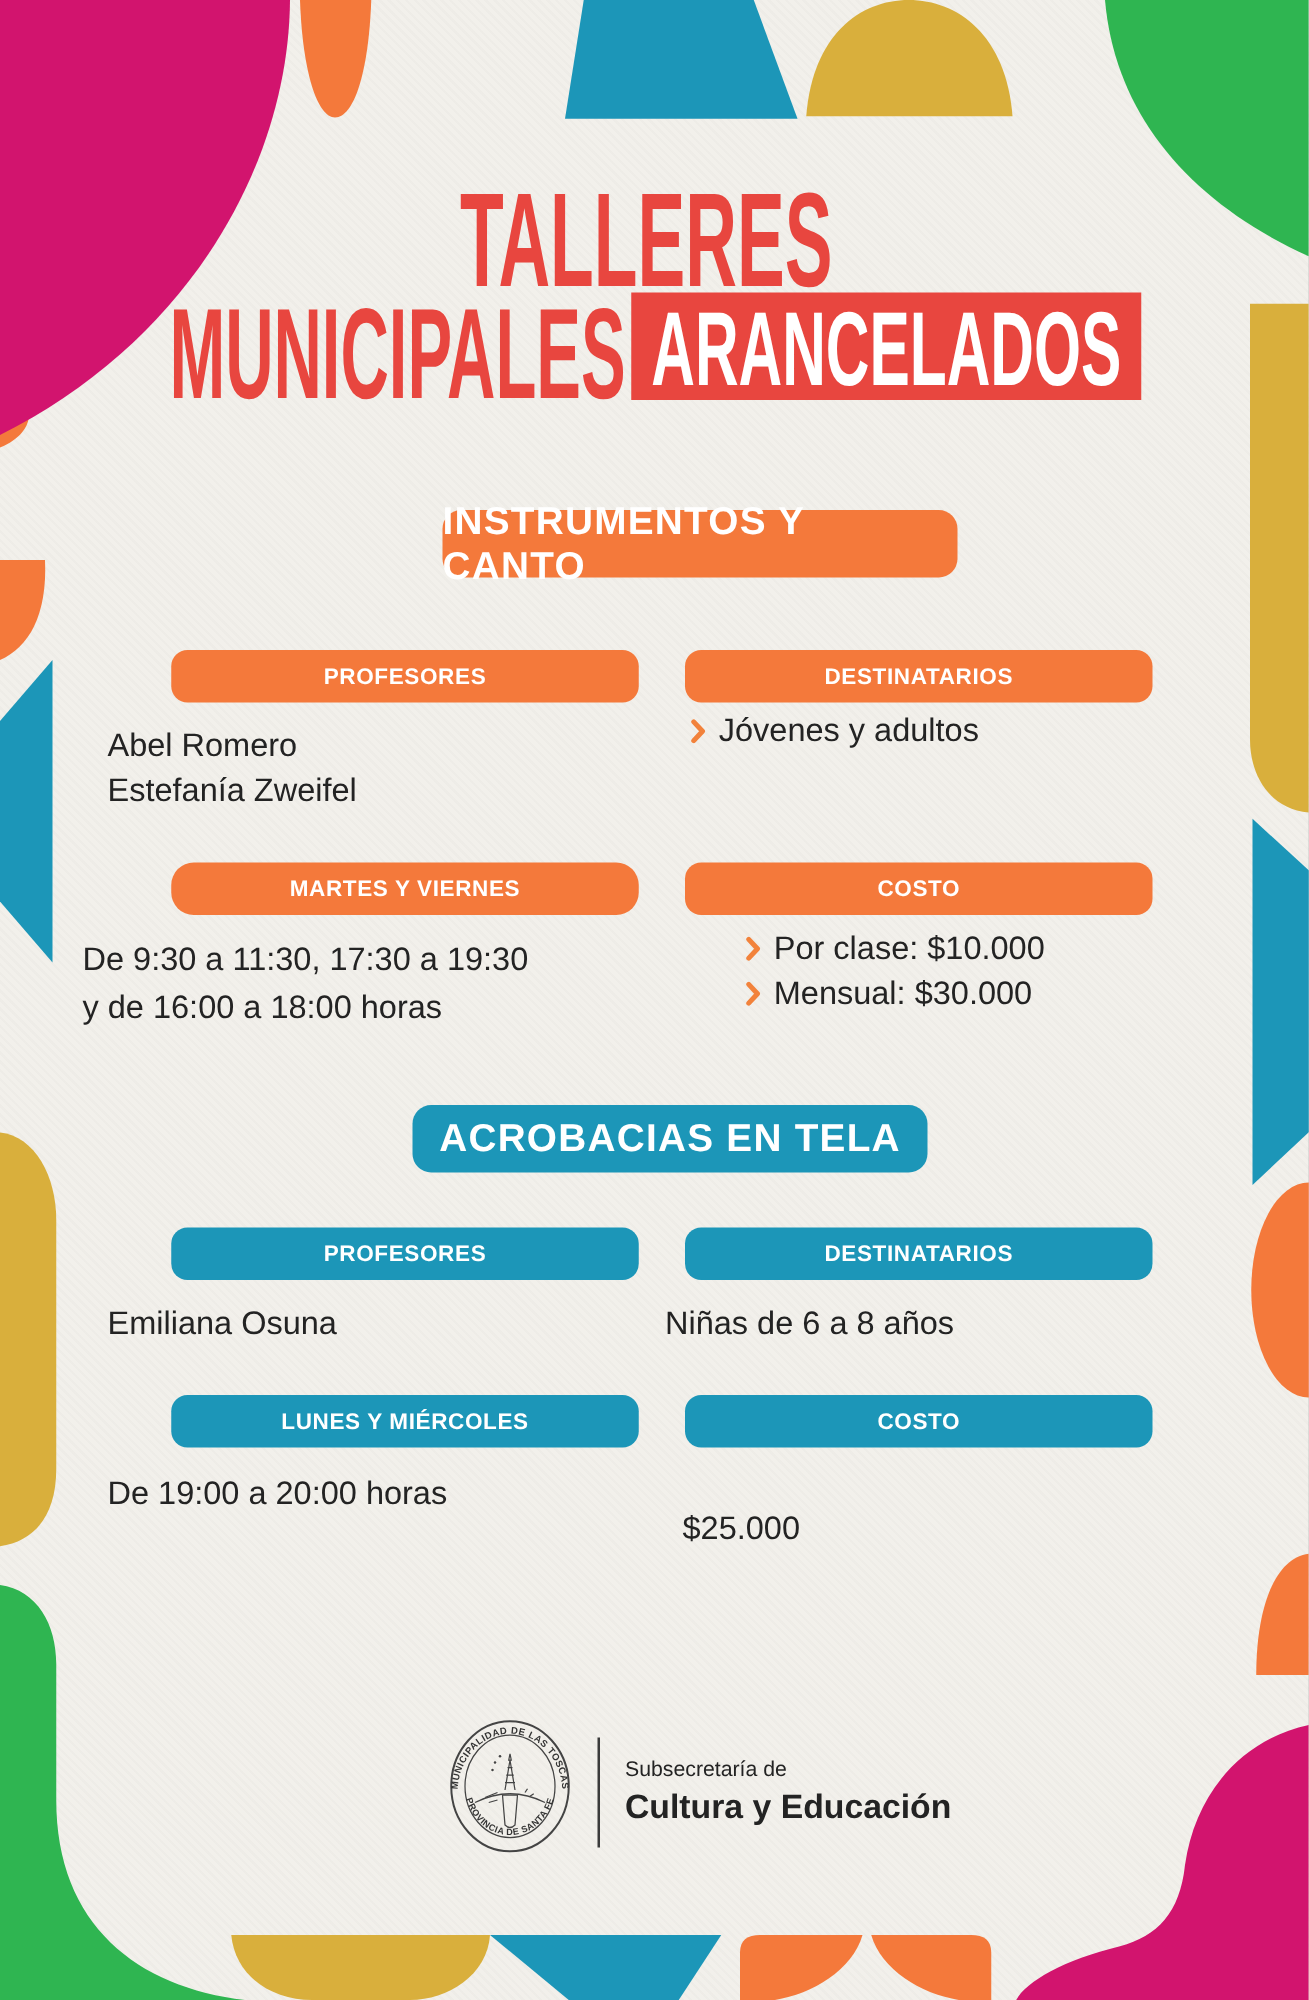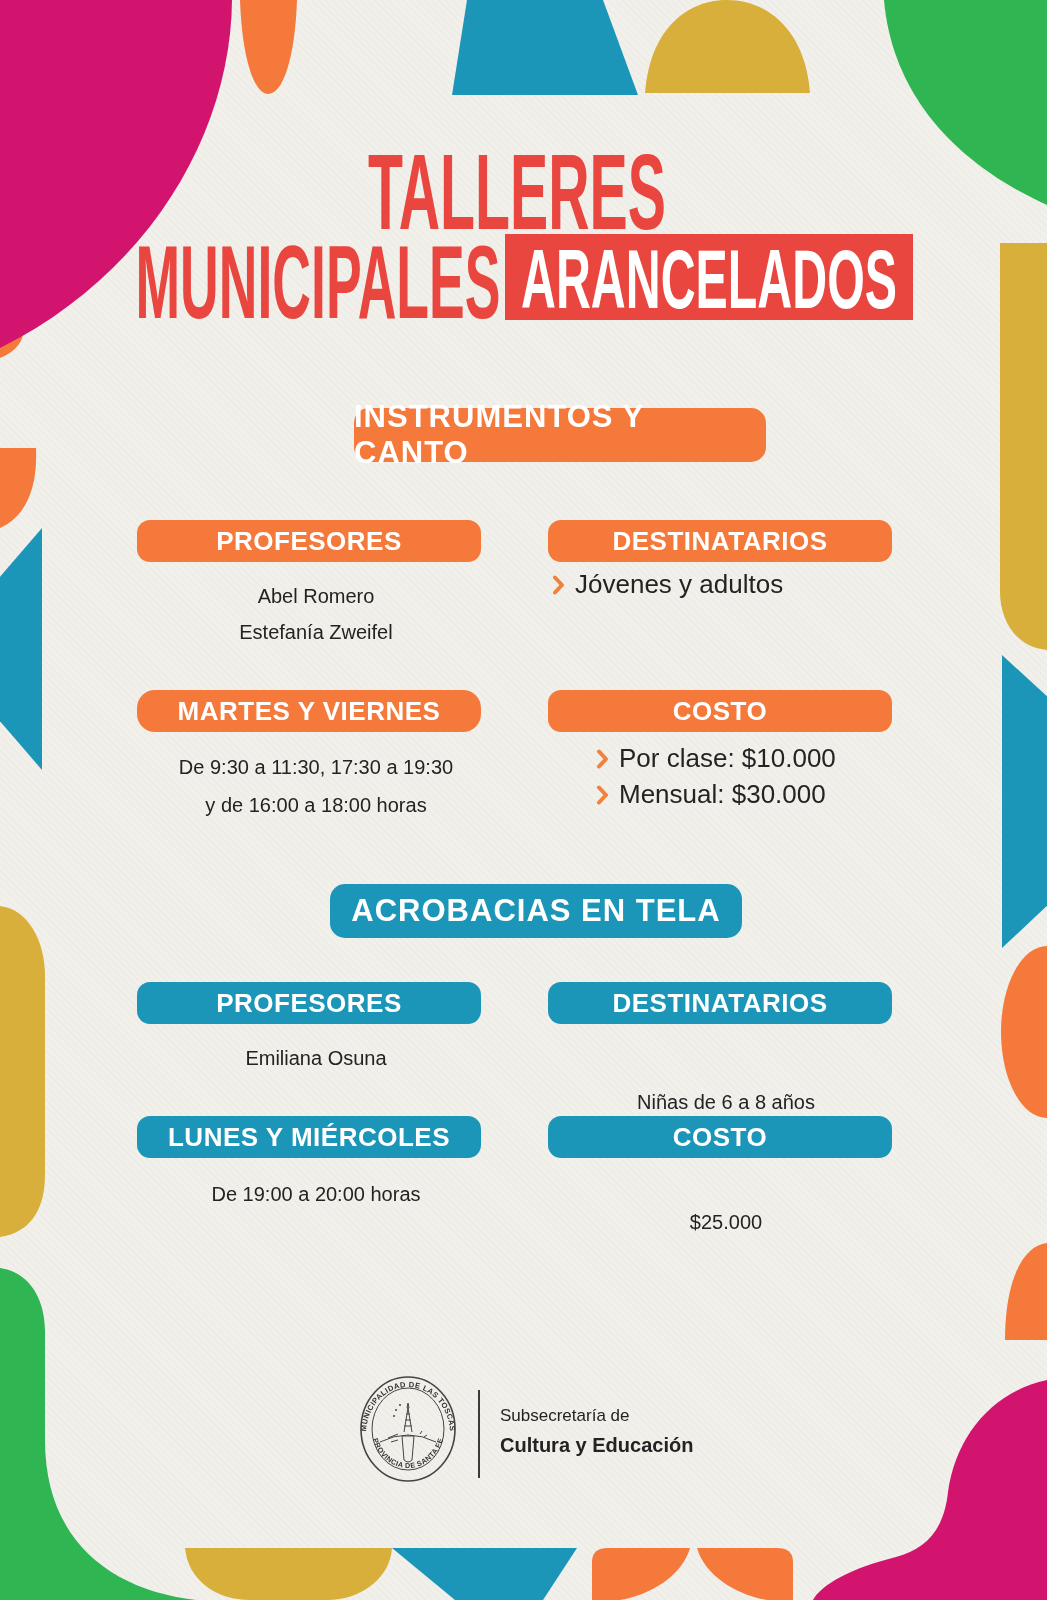--- a/index.html
+++ b/index.html
@@ -11,33 +11,33 @@
     overflow:hidden;
   }
   .layer{position:absolute;left:0;top:0;width:100%;height:100%;}
   .decor{z-index:1;}
   .content{z-index:2;}
   .pill{
     position:absolute;display:flex;align-items:center;justify-content:center;
     color:#fff;font-weight:bold;border-radius:13px;
   }
   .pill.big{width:412px;height:54px;font-size:31px;letter-spacing:1px;border-radius:15px;}
-  .pill.tag{width:344px;height:42px;font-size:26px;letter-spacing:0.5px;}
+  .pill.tag{width:374px;height:42px;font-size:18px;letter-spacing:0.5px;}
   .bg-orange{background:#F4793B;}
   .bg-teal{background:#1C96B8;}
   .txt{
-    position:absolute;color:#232323;font-size:20px;line-height:36px;text-align:center;
+    position:absolute;color:#232323;font-size:26px;line-height:36px;
   }
   .bullets{position:absolute;display:flex;flex-direction:column;gap:7px;}
   .brow{display:flex;align-items:center;gap:10px;font-size:26px;color:#232323;line-height:29px;white-space:nowrap;}
   .chev{flex:0 0 auto;display:block;}
   .accent-orange{color:#F2823B;font-weight:bold;}
   .footer-org{position:absolute;left:500px;top:1402px;color:#232323;}
   .footer-org .l1{font-size:17px;line-height:28px;}
-  .footer-org .l2{font-size:20px;line-height:30px;font-weight:bold;}
+  .footer-org .l2{font-size:27px;line-height:30px;font-weight:bold;}
   .divider{position:absolute;left:478px;top:1390px;width:2px;height:88px;background:#3b3b3b;}
   .sealwrap{position:absolute;left:358px;top:1374px;width:100px;height:110px;}
 </style>
 </head>
 <body>
 
 <div class="poster">
 
   <svg class="layer decor" viewBox="0 0 1047 1600" aria-hidden="true">
 
@@ -133,21 +133,21 @@
     <div class="pill tag bg-teal" style="left:137px;top:982px;">
       <span>PROFESORES</span>
     </div>
     <div class="pill tag bg-teal" style="left:548px;top:982px;">
       <span>DESTINATARIOS</span>
     </div>
 
     <div class="txt" style="left:86px;top:1040px;width:460px;">
       <div>Emiliana Osuna</div>
     </div>
-    <div class="txt" style="left:546px;top:1040px;width:360px;margin-top:44px;">
+    <div class="txt" style="left:532px;top:1040px;width:360px;">
       <div>Niñas de 6 a 8 años</div>
     </div>
 
     <div class="pill tag bg-teal" style="left:137px;top:1116px;">
       <span>LUNES Y MIÉRCOLES</span>
     </div>
     <div class="pill tag bg-teal" style="left:548px;top:1116px;">
       <span>COSTO</span>
     </div>
 

